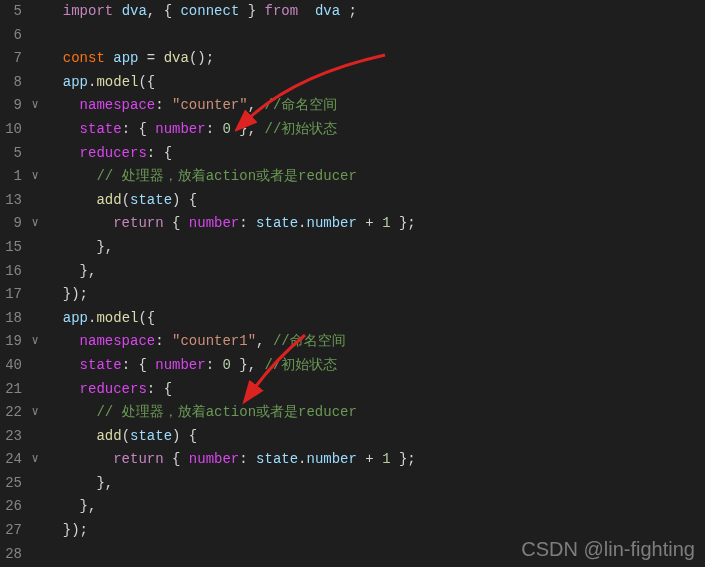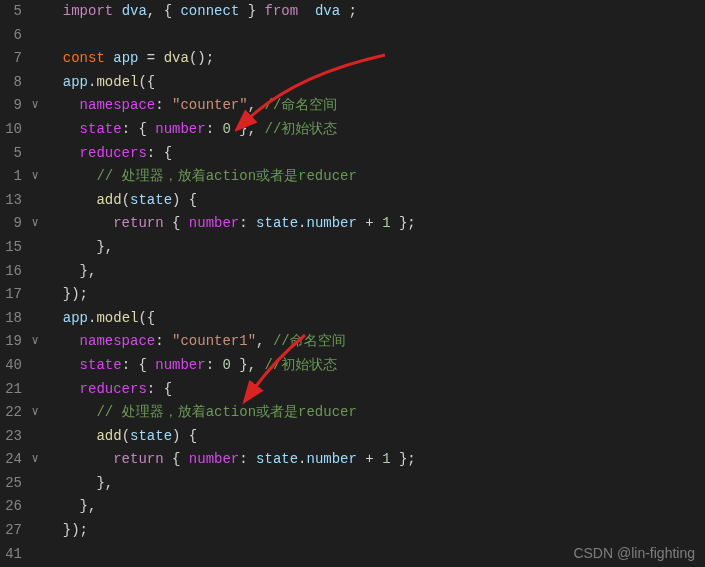--- a/index.html
+++ b/index.html
@@ -43,21 +43,21 @@
     .punct { color: #d4d4d4; }
     .prop { color: #d946ef; }
     .arrow-overlay { position: absolute; pointer-events: none; }
     .arrow1 { left: 235px; top: 45px; }
     .arrow2 { left: 235px; top: 330px; }
     .watermark {
       position: absolute;
       right: 10px;
       bottom: 6px;
       color: rgba(220,220,220,0.5);
-      font-size: 14px;
+      font-size: 20px;
       font-family: sans-serif;
     }
   </style>
 </head>
 <body>
 
 <div class="editor">
   <div class="gutter" id="gutter">
       <div class="ln">5</div>
       <div class="ln">6</div>
@@ -75,21 +75,21 @@
       <div class="ln">18</div>
       <div class="ln">19</div>
       <div class="ln">40</div>
       <div class="ln">21</div>
       <div class="ln">22</div>
       <div class="ln">23</div>
       <div class="ln">24</div>
       <div class="ln">25</div>
       <div class="ln">26</div>
       <div class="ln">27</div>
-      <div class="ln">41</div>
+      <div class="ln">28</div>
     </div>
   <div class="fold-col" id="foldcol">
       <div class="fc"></div>
       <div class="fc"></div>
       <div class="fc"></div>
       <div class="fc"></div>
       <div class="fc">∨</div>
       <div class="fc"></div>
       <div class="fc"></div>
       <div class="fc">∨</div>

